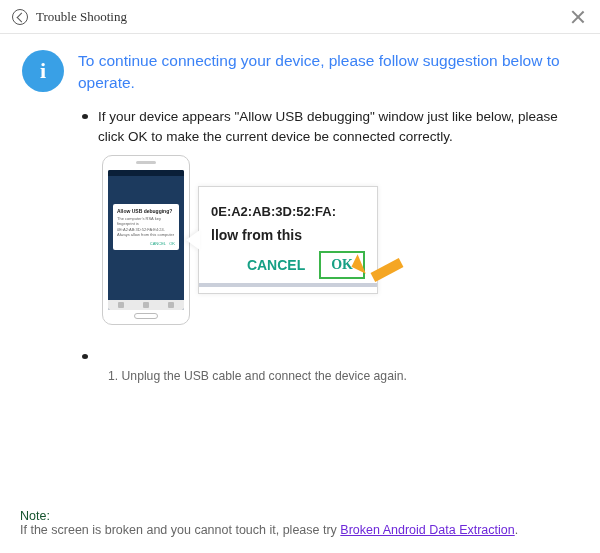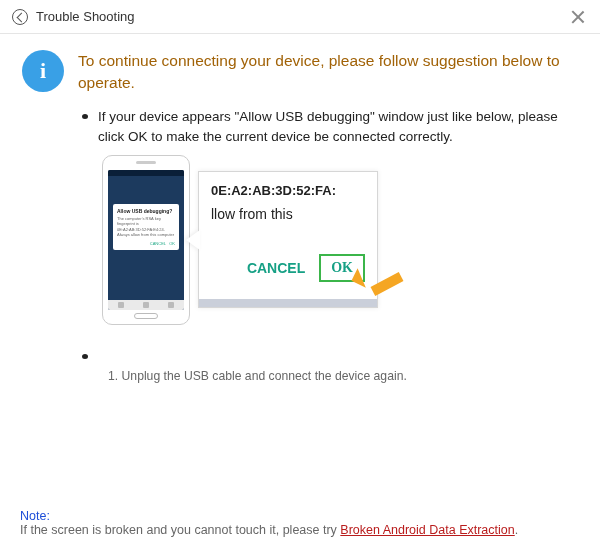--- a/index.html
+++ b/index.html
@@ -1,62 +1,62 @@
 <!DOCTYPE html>
 <html><head>
 <meta charset="utf-8">
 <style>
   * { box-sizing: border-box; margin: 0; padding: 0; }
   body { font-family: Arial, Helvetica, sans-serif; background: #fff; width: 600px; height: 553px; overflow: hidden; position: relative; color: #333; }
   .titlebar { display: flex; align-items: center; height: 34px; padding: 0 12px; border-bottom: 1px solid #e5e5e5; }
   .title-icon { width: 16px; height: 16px; border: 1.5px solid #555; border-radius: 50%; margin-right: 8px; position: relative; }
   .title-icon::before { content: ""; position: absolute; width: 6px; height: 6px; border-top: 1.5px solid #555; border-left: 1.5px solid #555; transform: rotate(-45deg); top: 4px; left: 4.5px; }
-  .title-text { font-size: 13px; color: #333; }
+  .title-text { font-size: 13px; color: #333; font-family: Liberation Serif, serif; }
   .close-btn { margin-left: auto; cursor: pointer; width: 20px; height: 20px; position: relative; }
   .close-btn::before, .close-btn::after { content: ""; position: absolute; left: 9px; top: 2px; width: 1.5px; height: 16px; background: #888; }
   .close-btn::before { transform: rotate(45deg); }
   .close-btn::after { transform: rotate(-45deg); }
   .content { padding: 16px 22px 0 22px; }
   .intro-row { display: flex; gap: 14px; margin-bottom: 14px; }
   .info-icon { flex: 0 0 42px; width: 42px; height: 42px; border-radius: 50%; background: #39a0e6; display: flex; align-items: center; justify-content: center; }
   .info-icon-inner { color: #fff; font-weight: bold; font-size: 22px; font-family: Georgia, serif; }
-  .intro-text { font-size: 15.5px; line-height: 1.4; color: #a16207; }
+  .intro-text { font-size: 15.5px; line-height: 1.4; color: #3b82f6; }
   .bullet-row { display: flex; gap: 10px; padding-left: 60px; margin-bottom: 8px; }
   .bullet-dot { flex: 0 0 6px; width: 5px; height: 5px; background: #222; border-radius: 50%; margin-top: 7px; }
   .bullet-text { font-size: 13.5px; line-height: 1.45; color: #222; }
   .mockup-zone { padding-left: 80px; margin: 6px 0 22px 0; display: flex; align-items: center; }
   .phone { width: 88px; height: 170px; border: 1.5px solid #ccc; border-radius: 10px; background: #fff; position: relative; padding: 14px 5px; }
   .phone-top { position: absolute; top: 5px; left: 50%; transform: translateX(-50%); width: 20px; height: 3px; background: #ccc; border-radius: 2px; }
   .phone-home { position: absolute; bottom: 5px; left: 50%; transform: translateX(-50%); width: 24px; height: 6px; border: 1px solid #bbb; border-radius: 3px; }
   .phone-screen { width: 100%; height: 100%; background: #1c3a5e; border-radius: 2px; position: relative; overflow: hidden; }
   .phone-status { height: 6px; background: #0a1f38; }
   .phone-dialog { position: absolute; top: 34px; left: 5px; right: 5px; background: #fff; border-radius: 2px; padding: 4px; }
   .phone-dialog-title { font-size: 5px; color: #222; font-weight: bold; margin-bottom: 2px; }
   .phone-dialog-text { font-size: 4px; color: #666; line-height: 1.4; }
   .phone-dialog-actions { text-align: right; margin-top: 3px; font-size: 4px; color: #2a8; }
   .phone-navbar { position: absolute; bottom: 0; left: 0; right: 0; height: 10px; background: #eaeaea; display: flex; justify-content: space-around; align-items: center; }
   .phone-navbar span { width: 6px; height: 6px; background: #bbb; border-radius: 1px; }
   .speech-tri { width: 0; height: 0; border-top: 10px solid transparent; border-bottom: 10px solid transparent; border-right: 14px solid #fff; filter: drop-shadow(-2px 0 2px rgba(0,0,0,0.08)); margin-left: -4px; margin-right: -2px; z-index: 2; }
-  .zoom-box { width: 180px; height: 137px; border: 1px solid #d6d6d6; background: #fff; box-shadow: 0 0 5px rgba(0,0,0,0.08); padding: 10px 12px; position: relative; display: flex; flex-direction: column; justify-content: space-between; overflow: visible; }
+  .zoom-box { width: 180px; height: 108px; border: 1px solid #d6d6d6; background: #fff; box-shadow: 0 0 5px rgba(0,0,0,0.08); padding: 16px 12px; position: relative; display: flex; flex-direction: column; justify-content: space-between; overflow: visible; }
   .zoom-mac { font-size: 13px; font-weight: bold; color: #222; line-height: 1.4; }
-  .zoom-mid { font-size: 14px; font-weight: normal; color: #222; margin-top: 6px; }
-  .zoom-actions { display: flex; justify-content: flex-end; align-items: center; gap: 14px; margin-top: 18px; }
+  .zoom-mid { font-size: 14px; font-weight: bold; color: #222; margin-top: 6px; }
+  .zoom-actions { display: flex; justify-content: flex-end; align-items: center; gap: 14px; margin-top: 8px; }
   .zoom-cancel { font-size: 14px; font-weight: bold; color: #16a085; }
   .zoom-ok-wrap { border: 2px solid #3bb54a; padding: 4px 10px; font-family: Liberation Serif, serif; }
   .zoom-ok { font-size: 14px; font-weight: bold; color: #16a085; }
   .arrow { position: absolute; right: -32px; bottom: 10px; width: 44px; height: 30px; }
   .arrow-shaft { position: absolute; width: 32px; height: 10px; background: #f5a623; transform: rotate(-28deg); top: 12px; left: 6px; }
   .arrow-head { position: absolute; width: 0; height: 0; border-right: 14px solid transparent; border-bottom: 14px solid transparent; border-top: 16px solid #f5a623; transform: rotate(-64deg); top: -1px; left: -4px; }
   .zoom-bar { height: 8px; background: #2a3f6b; border-radius: 0; margin: 4px -12px -10px -12px; opacity: 0.25; }
   .num-list { padding-left: 86px; margin-top: 8px; }
   .num-item { font-size: 12.2px; color: #666; line-height: 1.5; margin-bottom: 6px; }
   .footer { position: absolute; left: 20px; right: 20px; bottom: 16px; font-size: 12.5px; }
-  .note-label { color: #1d4ed8; }
+  .note-label { color: #14532d; }
   .note-text { color: #666; margin-top: 13px; }
-  .note-link { color: #b91c1c; text-decoration: underline; cursor: pointer; }
+  .note-link { color: #6d28d9; text-decoration: underline; cursor: pointer; }
 </style>
 </head>
 <body>
 
 <div class="titlebar">
   <div class="title-icon"></div>
   <div class="title-text">Trouble Shooting</div>
   <div class="close-btn"></div>
 </div>
 

